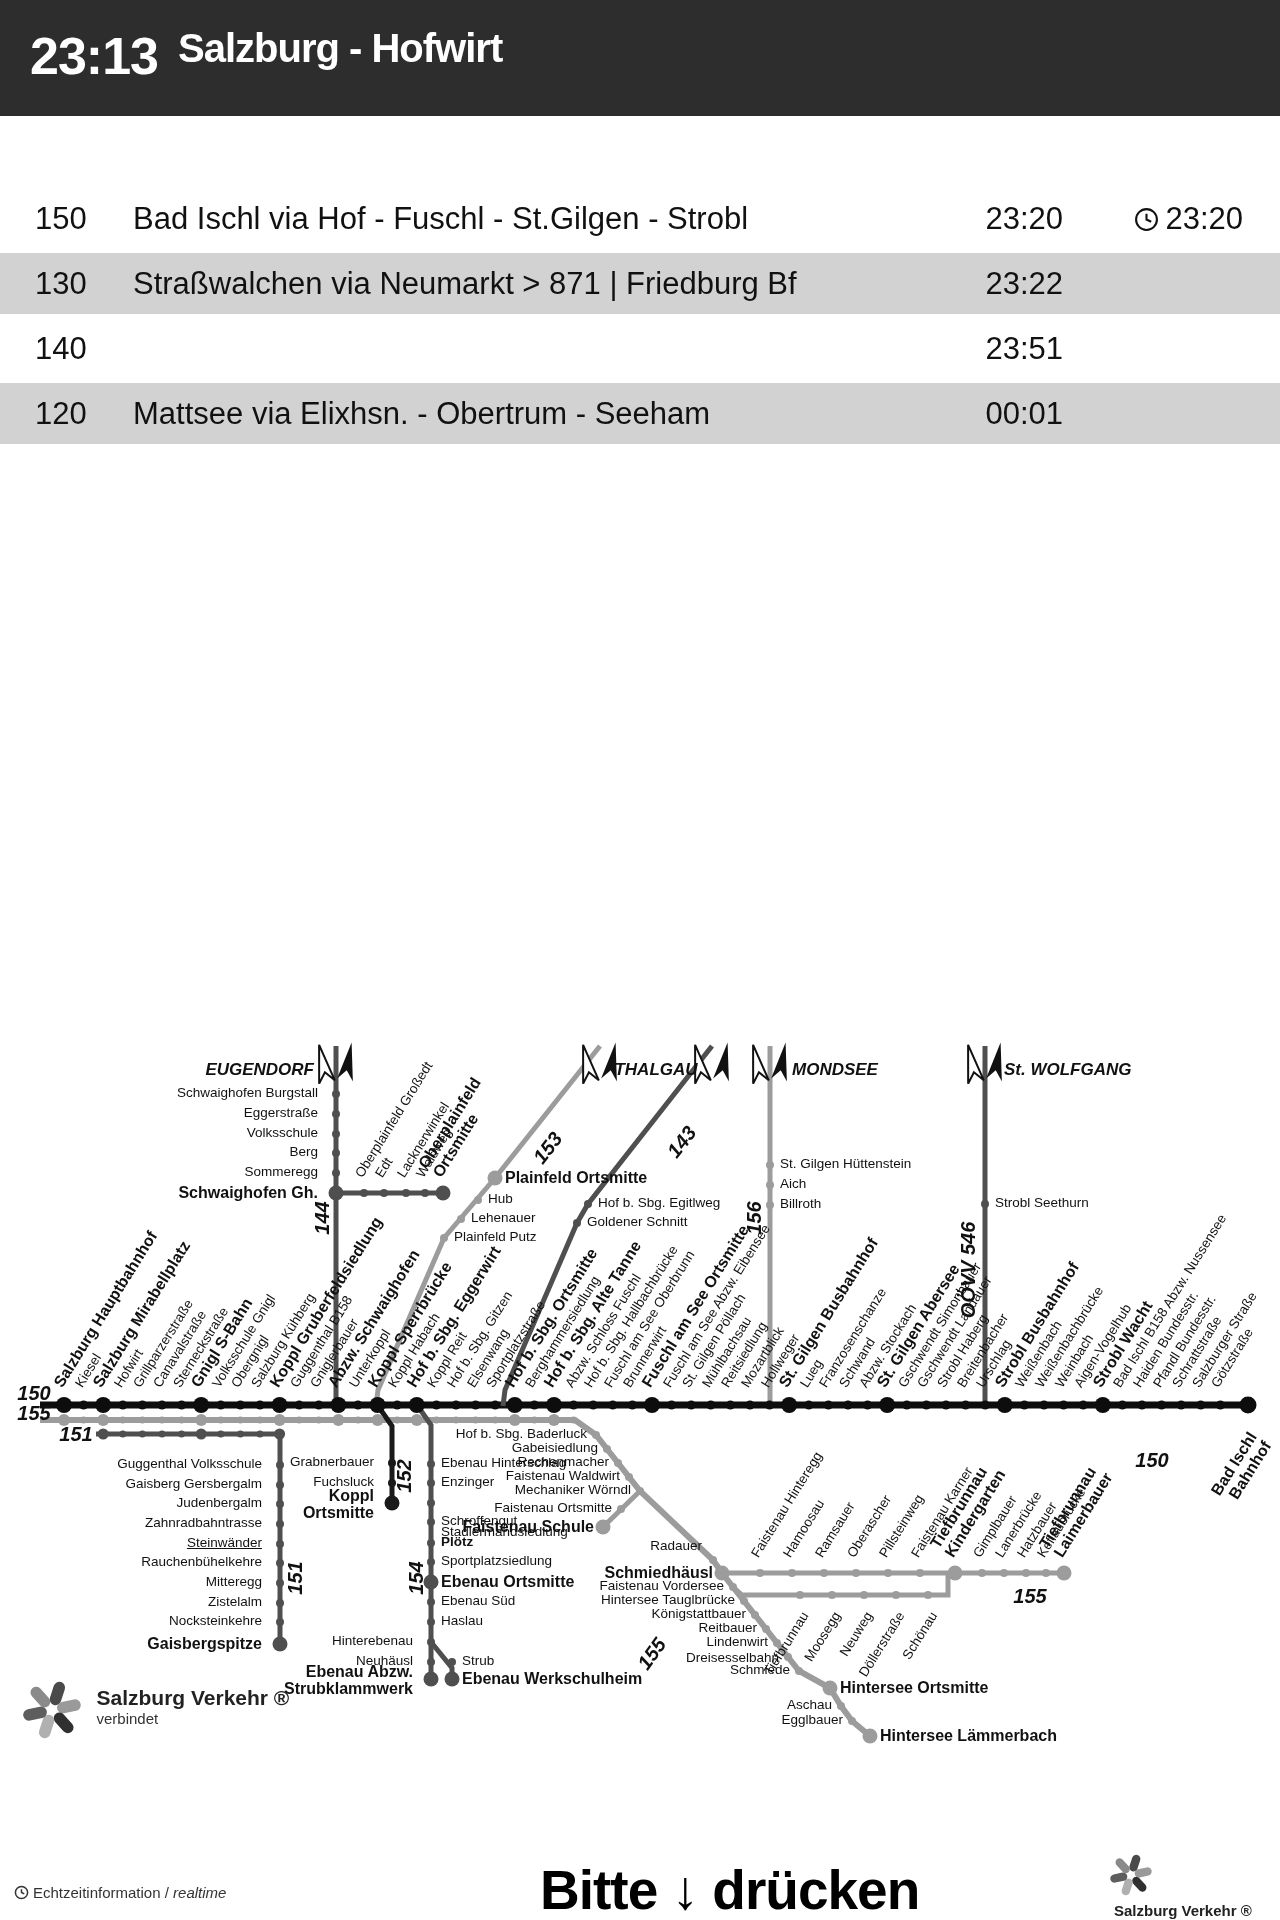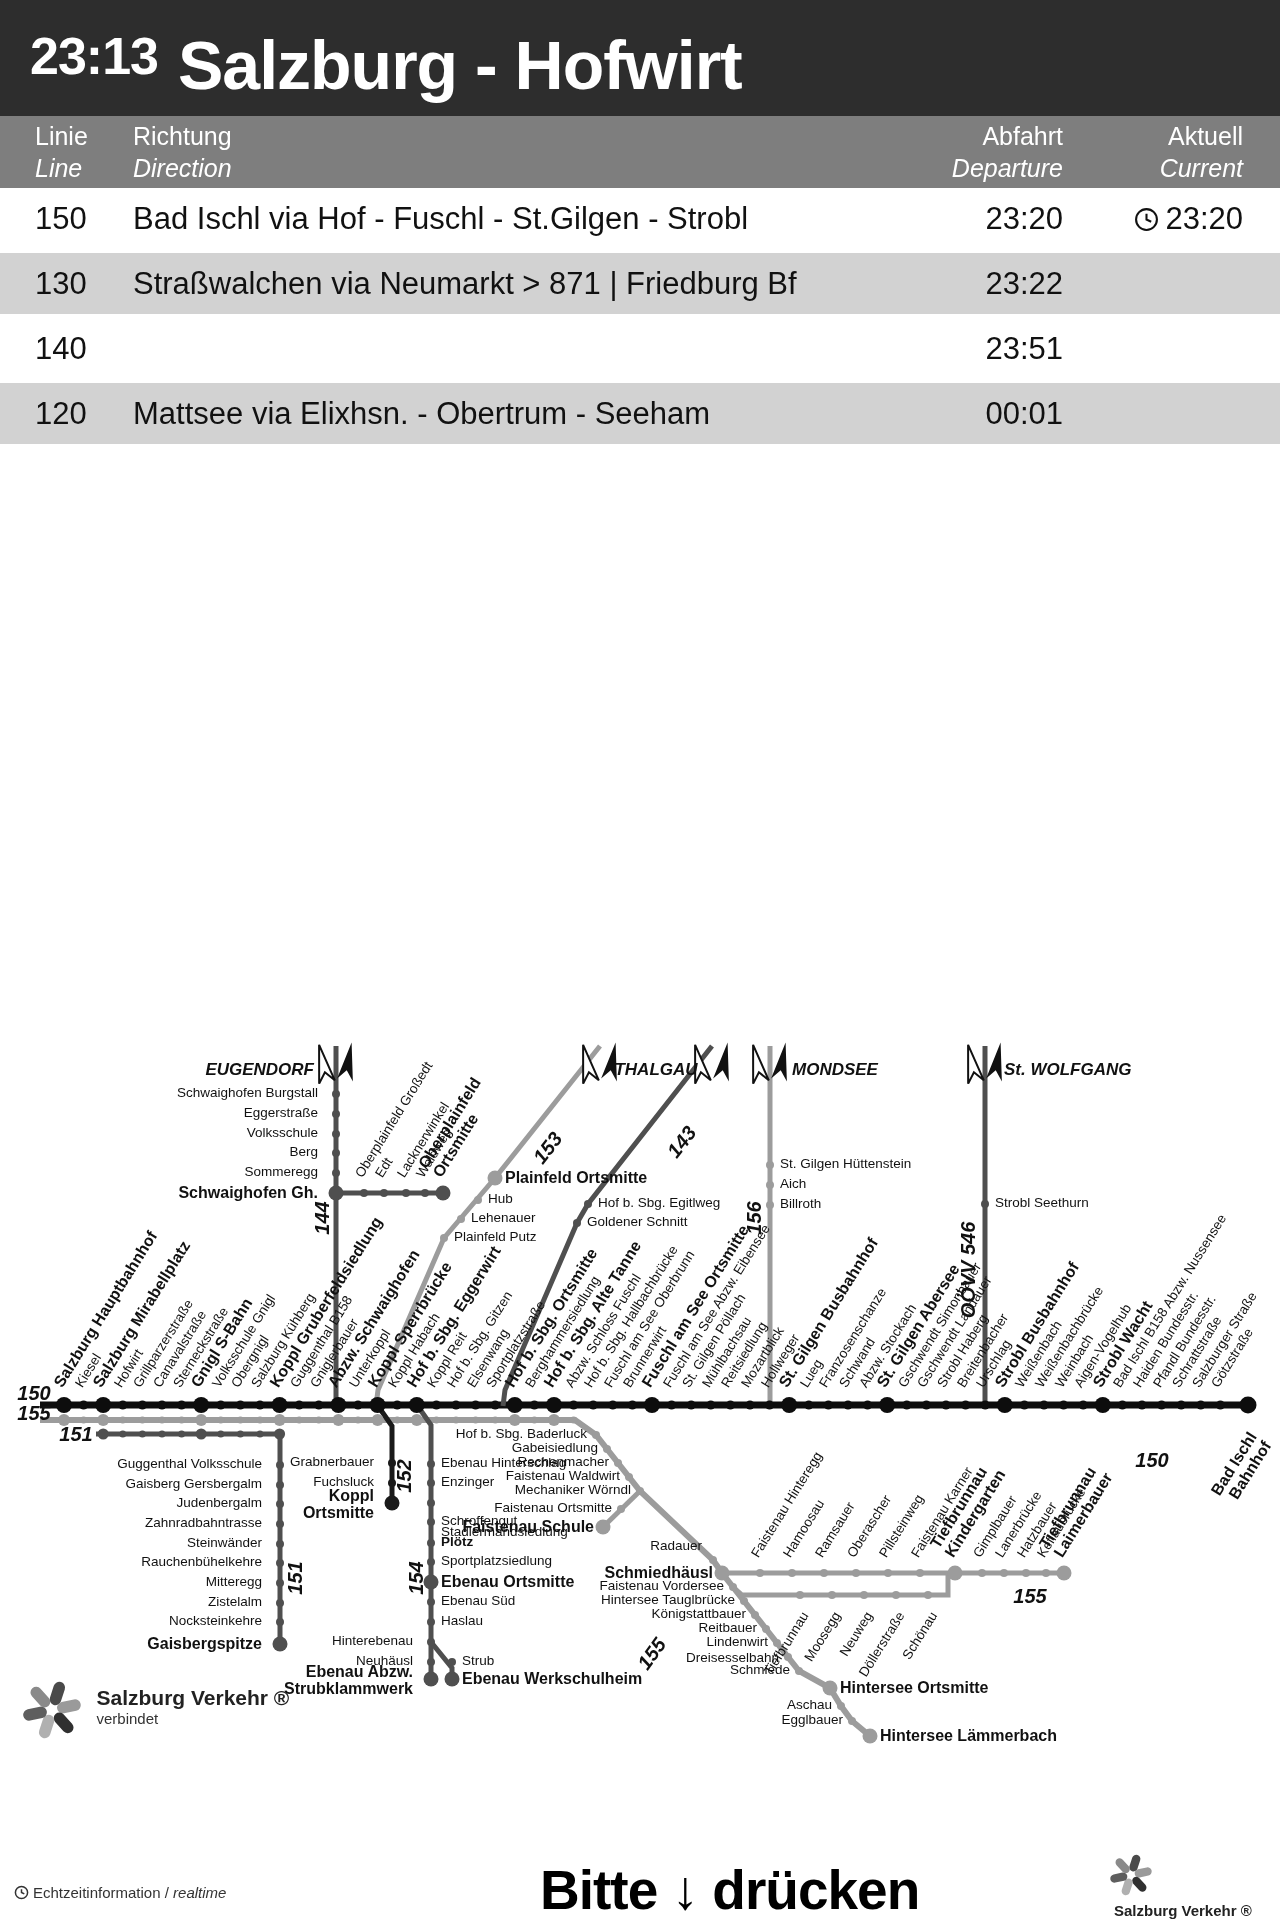--- a/index.html
+++ b/index.html
@@ -1,21 +1,21 @@
 <!DOCTYPE html>
 <html><head>
 <meta charset="utf-8">
 <style>
   html,body{margin:0;padding:0;background:#fff;width:1280px;height:1920px;overflow:hidden;
     font-family:"Liberation Sans","DejaVu Sans",sans-serif;}
   #screen{position:absolute;top:0;left:0;width:1280px;height:1920px;background:#fff;}
   
   #hdr{position:absolute;top:0;left:0;width:1280px;height:116px;background:#2d2d2d;color:#fff;}
   #hdr .time{position:absolute;left:30px;top:26px;font-size:52px;font-weight:700;letter-spacing:-1px;}
-  #hdr .name{position:absolute;left:178px;top:26px;font-size:68px;font-weight:700;letter-spacing:-1px;}
+  #hdr .name{position:absolute;left:178px;top:26px;font-size:40px;font-weight:700;letter-spacing:-1px;}
   
   #cols{position:absolute;top:116px;left:0;width:1280px;height:72px;background:#7e7e7e;color:#fff;font-size:25px;}
   #cols div{position:absolute;white-space:nowrap;}
   .it{font-style:italic;}
   
   #rows{position:absolute;top:188px;left:0;width:1280px;}
   .drow{position:relative;width:1280px;height:61px;margin-bottom:4px;font-size:31px;color:#111;}
   .drow.alt{background:#d2d2d2;}
   .drow .ln{position:absolute;left:35px;top:13px;}
   .drow .dir{position:absolute;left:133px;top:13px;white-space:nowrap;}
@@ -49,30 +49,20 @@
 </head>
 <body>
 
 <div id="screen">
 
   <div id="hdr">
     <span class="time">23:13</span>
     <span class="name">Salzburg - Hofwirt</span>
   </div>
 
-  <div id="cols">
-    <div style="left:35px;top:6px">Linie</div>
-    <div style="left:35px;top:38px" class="it">Line</div>
-    <div style="left:133px;top:6px">Richtung</div>
-    <div style="left:133px;top:38px" class="it">Direction</div>
-    <div style="right:217px;top:6px;text-align:right">Abfahrt</div>
-    <div style="right:217px;top:38px;text-align:right" class="it">Departure</div>
-    <div style="right:37px;top:6px;text-align:right">Aktuell</div>
-    <div style="right:37px;top:38px;text-align:right" class="it">Current</div>
-  </div>
 
   <div id="rows">
       <div class="drow">
         <span class="ln">150</span>
         <span class="dir">Bad Ischl via Hof - Fuschl - St.Gilgen - Strobl</span>
         <span class="dep">23:20</span>
         <span class="cur"><svg width="25" height="25" viewBox="0 0 24 24">
             <circle cx="12" cy="12" r="10" fill="none" stroke="#111" stroke-width="2"></circle>
             <path d="M12 6.5 V12 L16.5 14.2" fill="none" stroke="#111" stroke-width="2"></path>
           </svg>23:20</span>
@@ -399,21 +389,21 @@
         <div class="lbl ml" style="left: 598px; top: 165px;">Hof b. Sbg. Egitlweg</div>
         <div class="lbl ml" style="left: 587px; top: 184px;">Goldener Schnitt</div>
         <div class="lbl ml" style="left: 780px; top: 126px;">St. Gilgen Hüttenstein</div>
         <div class="lbl ml" style="left: 780px; top: 146px;">Aich</div>
         <div class="lbl ml" style="left: 780px; top: 166px;">Billroth</div>
         <div class="lbl ml" style="left: 995px; top: 165px;">Strobl Seethurn</div>
         <div class="lbl ml ll" style="right: 1018px; top: 426px;">Guggenthal Volksschule</div>
         <div class="lbl ml ll" style="right: 1018px; top: 446px;">Gaisberg Gersbergalm</div>
         <div class="lbl ml ll" style="right: 1018px; top: 465px;">Judenbergalm</div>
         <div class="lbl ml ll" style="right: 1018px; top: 485px;">Zahnradbahntrasse</div>
-        <div class="lbl ml ll" style="right: 1018px; top: 505px;">Steinwänder</div>
+        <div class="lbl ml ll" style="right: 1018px; top: 505px; text-decoration: underline;">Steinwänder</div>
         <div class="lbl ml ll" style="right: 1018px; top: 524px;">Rauchenbühelkehre</div>
         <div class="lbl ml ll" style="right: 1018px; top: 544px;">Mitteregg</div>
         <div class="lbl ml ll" style="right: 1018px; top: 564px;">Zistelalm</div>
         <div class="lbl ml ll" style="right: 1018px; top: 583px;">Nocksteinkehre</div>
         <div class="lbl mb ll" style="right: 1018px; top: 605px;">Gaisbergspitze</div>
         <div class="lbl ml ll" style="right: 906px; top: 424px;">Grabnerbauer</div>
         <div class="lbl ml ll" style="right: 906px; top: 444px;">Fuchsluck</div>
         <div class="lbl mb ll" style="right: 906px; top: 457px;">Koppl
 Ortsmitte</div>
         <div class="lbl ml" style="left: 441px; top: 425px;">Ebenau Hinterschlag</div>

